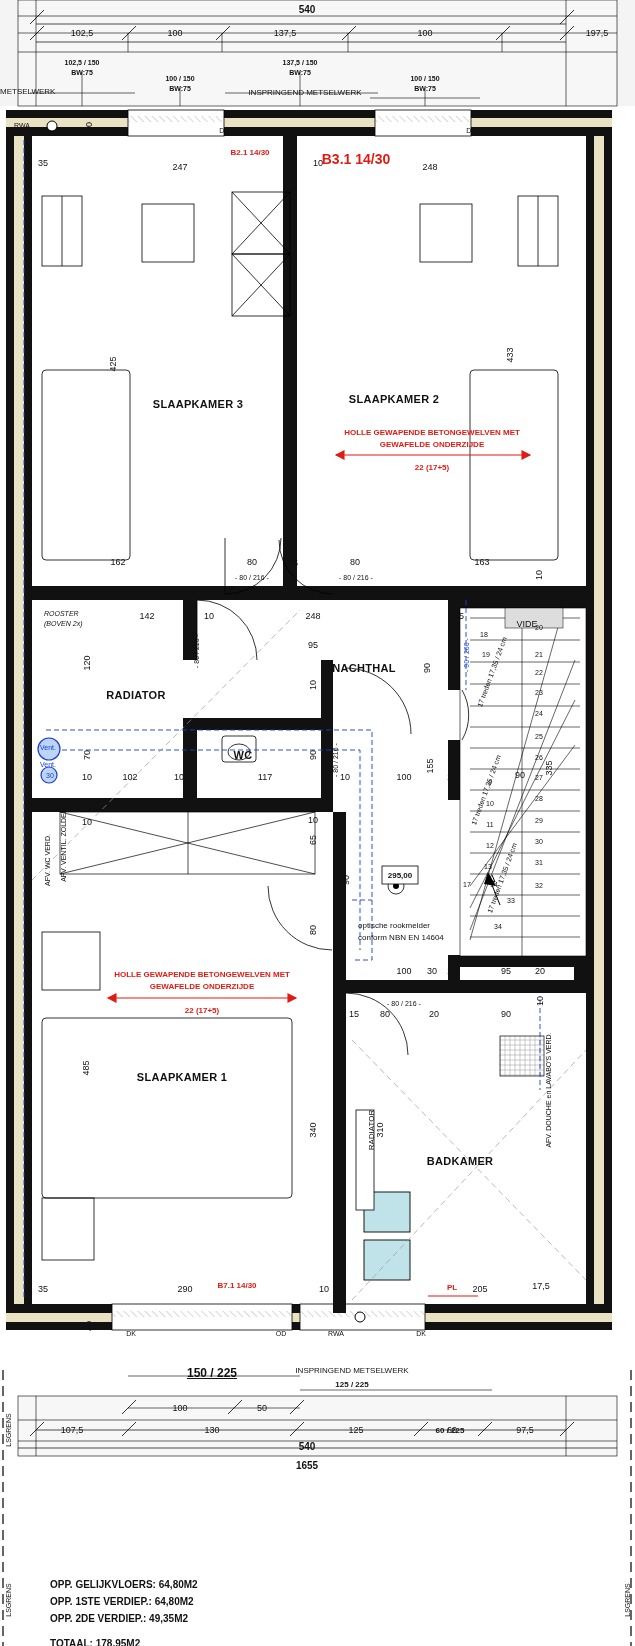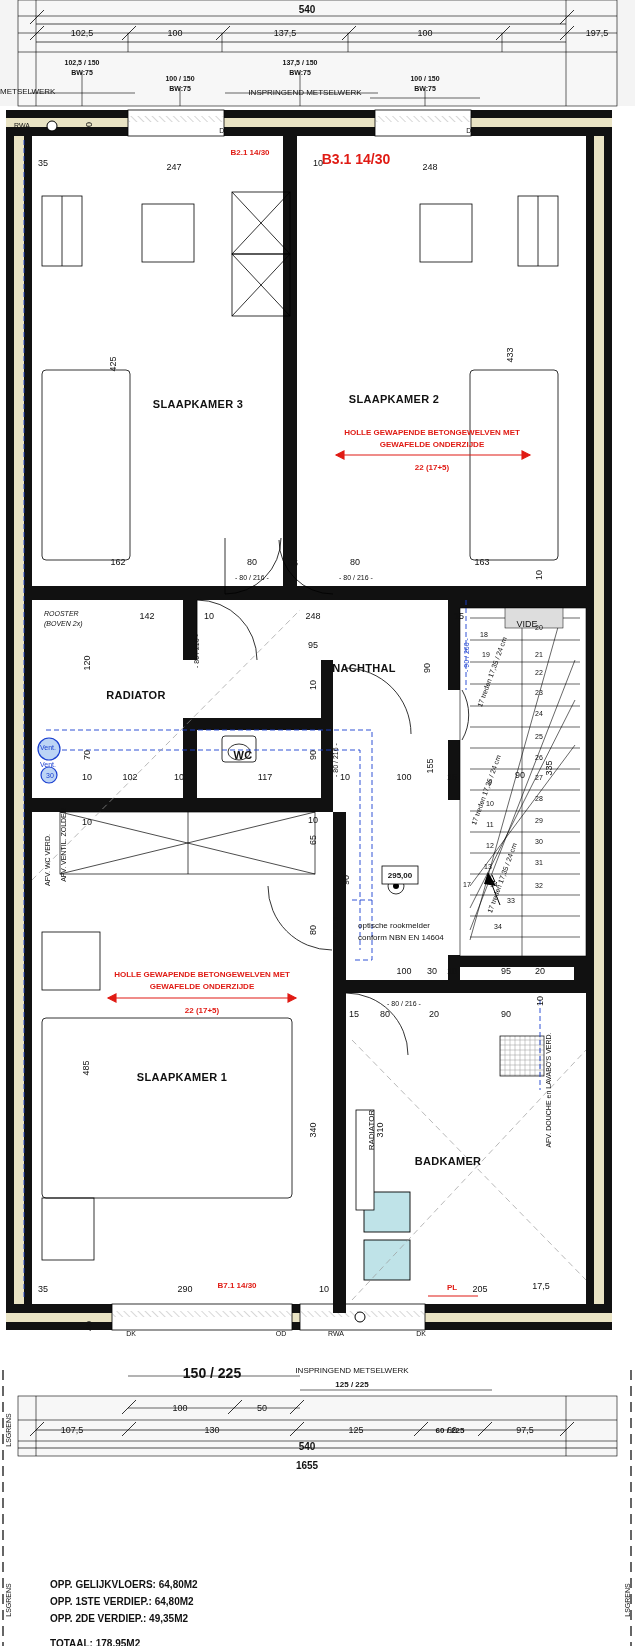--- a/index.html
+++ b/index.html
@@ -302,21 +302,21 @@
   <div class="txt c red b" style="left:356px;top:159px;font-size:14px">B3.1 14/30</div>
   <div class="txt c red b" style="left:237px;top:1286px;font-size:8px">B7.1 14/30</div>
 
   <div class="txt room c" style="left:198px;top:404px">SLAAPKAMER 3</div>
   <div class="txt room c" style="left:394px;top:399px">SLAAPKAMER 2</div>
   <div class="txt room c" style="left:136px;top:695px">RADIATOR</div>
   <div class="txt room c" style="left:243px;top:755px">WC</div>
   <div class="txt room c" style="left:364px;top:668px">NACHTHAL</div>
   <div class="txt c" style="left:527px;top:624px;font-size:9px">VIDE</div>
   <div class="txt room c" style="left:182px;top:1077px">SLAAPKAMER 1</div>
-  <div class="txt room c" style="left:448px;top:1161px">BADKAMER</div>
+  <div class="txt room c" style="left:460px;top:1161px">BADKAMER</div>
 
   <div class="txt c red b" style="left:432px;top:433px;font-size:8px">HOLLE GEWAPENDE BETONGEWELVEN MET</div>
   <div class="txt c red b" style="left:432px;top:445px;font-size:8px">GEWAFELDE ONDERZIJDE</div>
   <div class="txt c red b" style="left:432px;top:468px;font-size:8px">22 (17+5)</div>
 
   <div class="txt c red b" style="left:202px;top:975px;font-size:8px">HOLLE GEWAPENDE BETONGEWELVEN MET</div>
   <div class="txt c red b" style="left:202px;top:987px;font-size:8px">GEWAFELDE ONDERZIJDE</div>
   <div class="txt c red b" style="left:202px;top:1011px;font-size:8px">22 (17+5)</div>
 
   <div class="txt" style="left:358px;top:922px;font-size:8px">optische rookmelder</div>
@@ -350,38 +350,38 @@
 
   <div class="txt c vert" style="left:492px;top:672px;font-size:7px;transform:translate(-50%,-50%) rotate(-70deg)">17 treden 17,35 / 24 cm</div>
   <div class="txt c vert" style="left:486px;top:790px;font-size:7px;transform:translate(-50%,-50%) rotate(-70deg)">17 treden 17,35 / 24 cm</div>
   <div class="txt c vert" style="left:502px;top:878px;font-size:7px;transform:translate(-50%,-50%) rotate(-70deg)">17 treden 17,35 / 24 cm</div>
 
   <div class="txt c" style="left:131px;top:1333px;font-size:7px">DK</div>
   <div class="txt c" style="left:281px;top:1333px;font-size:7px">OD</div>
   <div class="txt c" style="left:336px;top:1333px;font-size:7px">RWA</div>
   <div class="txt c" style="left:421px;top:1333px;font-size:7px">DK</div>
 
-  <div class="txt c b" style="left:212px;top:1373px;font-size:14px;">150 / 225</div>
+  <div class="txt c b" style="left:212px;top:1373px;font-size:12px;text-decoration:underline">150 / 225</div>
   <div class="txt c b" style="left:352px;top:1385px;font-size:8px">125 / 225</div>
   <div class="txt c b" style="left:450px;top:1431px;font-size:8px">60 / 225</div>
   <div class="txt c" style="left:352px;top:1371px;font-size:8px">INSPRINGEND METSELWERK</div>
 
   <div class="txt c" style="left:180px;top:1408px">100</div>
   <div class="txt c" style="left:262px;top:1408px">50</div>
   <div class="txt c" style="left:72px;top:1430px">107,5</div>
   <div class="txt c" style="left:212px;top:1430px">130</div>
   <div class="txt c" style="left:356px;top:1430px">125</div>
   <div class="txt c" style="left:452px;top:1430px">60</div>
   <div class="txt c" style="left:525px;top:1430px">97,5</div>
   <div class="txt c b" style="left:307px;top:1447px;font-size:10px">540</div>
   <div class="txt c b" style="left:307px;top:1466px;font-size:10px">1655</div>
 
   <div id="interior-dims">
       <div class="txt c dim" style="left: 43px; top: 163px; transform: translate(-50%, -50%);">35</div>
-      <div class="txt c dim" style="left: 174px; top: 167px; transform: translate(-50%, -50%);">247</div>
+      <div class="txt c dim" style="left: 180px; top: 167px; transform: translate(-50%, -50%);">247</div>
       <div class="txt c dim" style="left: 318px; top: 163px; transform: translate(-50%, -50%);">10</div>
       <div class="txt c dim" style="left: 430px; top: 167px; transform: translate(-50%, -50%);">248</div>
       <div class="txt c dim" style="left: 113px; top: 364px; transform: translate(-50%, -50%) rotate(-90deg);">425</div>
       <div class="txt c dim" style="left: 510px; top: 355px; transform: translate(-50%, -50%) rotate(-90deg);">433</div>
       <div class="txt c dim" style="left: 118px; top: 562px; transform: translate(-50%, -50%);">162</div>
       <div class="txt c dim" style="left: 252px; top: 562px; transform: translate(-50%, -50%);">80</div>
       <div class="txt c dim" style="left: 355px; top: 562px; transform: translate(-50%, -50%);">80</div>
       <div class="txt c dim" style="left: 482px; top: 562px; transform: translate(-50%, -50%);">163</div>
       <div class="txt c dim" style="left: 293px; top: 563px; transform: translate(-50%, -50%);">55</div>
       <div class="txt c dim" style="left: 539px; top: 575px; transform: translate(-50%, -50%) rotate(-90deg);">10</div>

